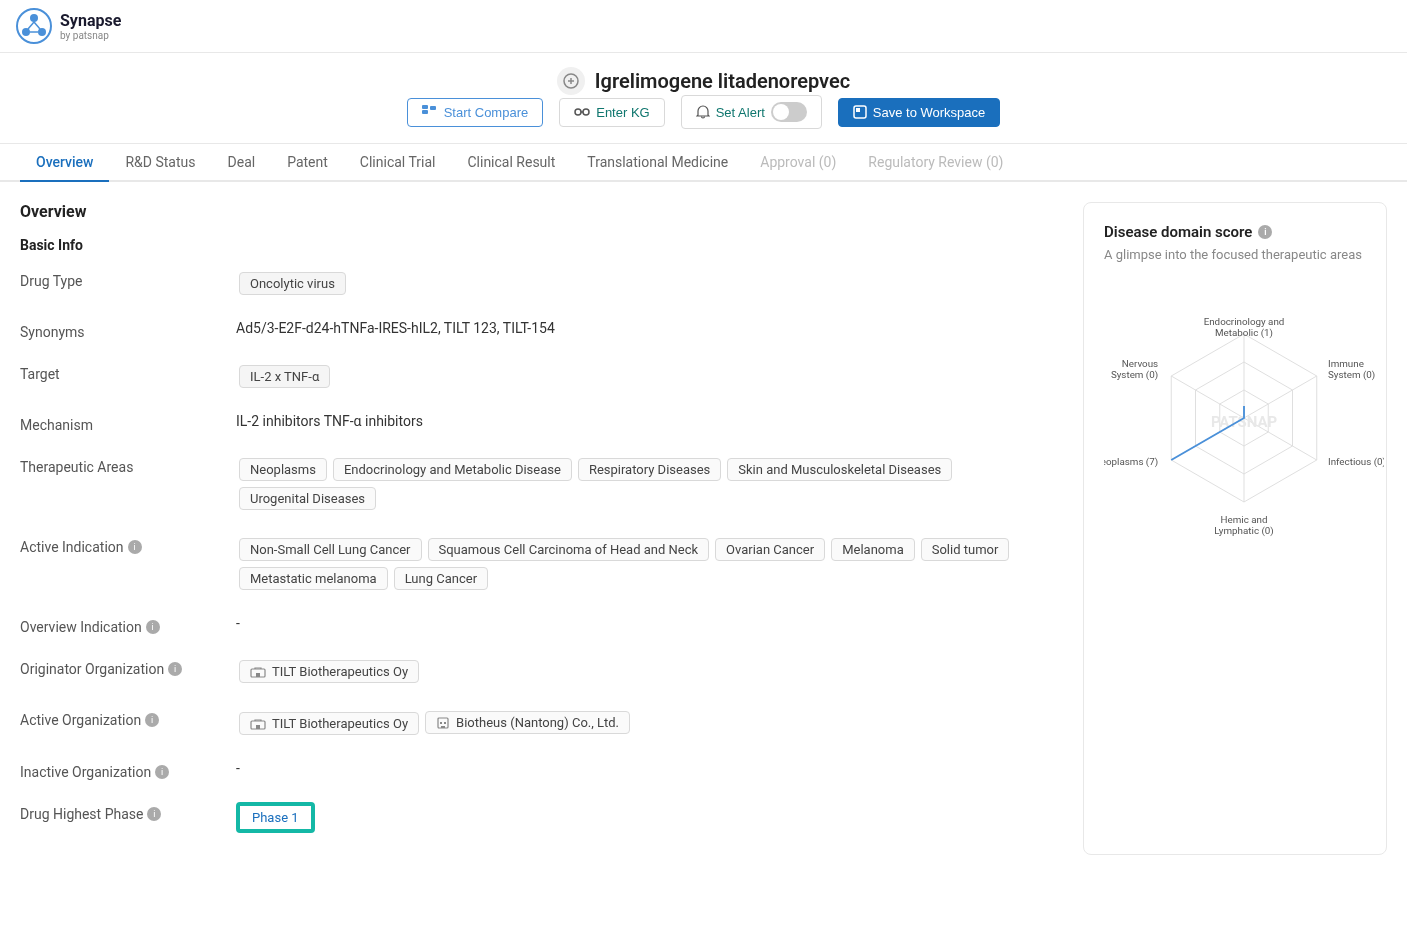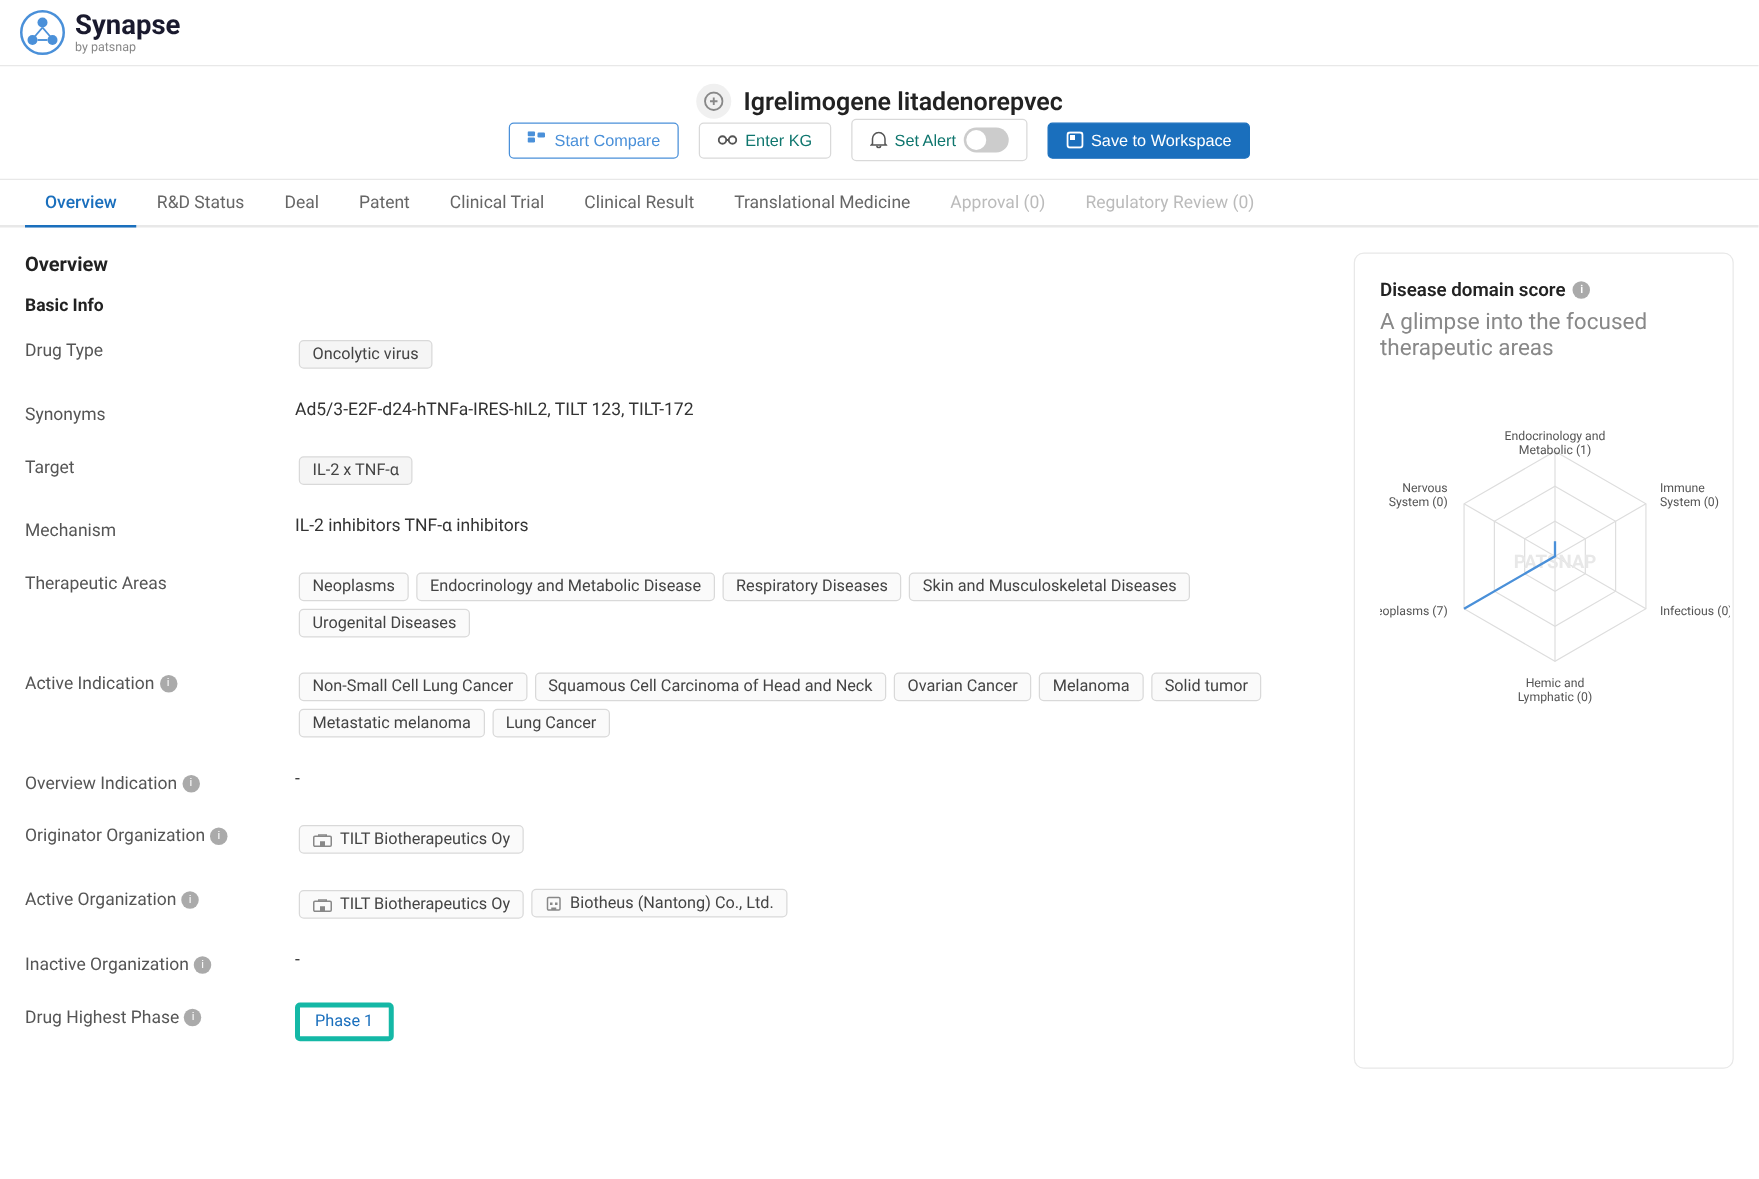--- a/index.html
+++ b/index.html
@@ -5,21 +5,21 @@
     * { box-sizing: border-box; margin: 0; padding: 0; }
     body { font-family: -apple-system, BlinkMacSystemFont, 'Segoe UI', Roboto, sans-serif; font-size: 14px; color: #333; background: #fff; }
     
     
     .top-header {
       display: flex; align-items: center; padding: 8px 16px; border-bottom: 1px solid #e8e8e8; gap: 12px;
     }
     .logo-area { display: flex; align-items: center; gap: 8px; min-width: 140px; }
     .logo-icon { width: 36px; height: 36px; }
     .logo-text { display: flex; flex-direction: column; }
-    .logo-name { font-size: 22px; font-weight: 700; color: #1a1a2e; }
+    .logo-name { font-size: 16px; font-weight: 700; color: #1a1a2e; }
     .logo-sub { font-size: 10px; color: #888; }
     .search-area { display: flex; align-items: center; gap: 0; flex: 1; border: 1px solid #d9d9d9; border-radius: 4px; overflow: hidden; }
     .search-select { border: none; border-right: 1px solid #d9d9d9; padding: 8px 12px; background: #fff; font-size: 14px; cursor: pointer; display: flex; align-items: center; gap: 8px; min-width: 80px; }
     .search-input { border: none; outline: none; padding: 8px 12px; font-size: 14px; flex: 1; color: #999; }
 
     
     .drug-title-bar {
       display: flex; align-items: center; padding: 14px 20px; border-bottom: 1px solid #e8e8e8; justify-content: space-between; flex-direction: column;
     }
     .drug-title-left { display: flex; align-items: center; gap: 10px; }
@@ -55,21 +55,21 @@
     .tag.primary { background: #f5f5f5; }
     .tags-wrap { display: flex; flex-wrap: wrap; gap: 0; }
     .phase-tag { display: inline-block; padding: 4px 12px; border: 4px solid #14b8a6; border-radius: 4px; color: #1a6fbd; font-size: 13px; }
 
     
     .org-tag { display: inline-flex; align-items: center; gap: 6px; padding: 3px 10px; border: 1px solid #d9d9d9; border-radius: 4px; font-size: 13px; color: #444; margin: 3px; background: #fafafa; }
 
     
     .disease-panel { width: 304px; border: 1px solid #e8e8e8; border-radius: 8px; padding: 20px; flex-shrink: 0; }
     .disease-panel-title { font-size: 15px; font-weight: 600; color: #222; margin-bottom: 6px; display: flex; align-items: center; gap: 6px; }
-    .disease-panel-sub { font-size: 18px; color: #888; margin-bottom: 16px; }
+    .disease-panel-sub { font-size: 13px; color: #888; margin-bottom: 16px; }
 
     
     .radar-container { position: relative; width: 280px; height: 280px; margin: 0 auto; }
     svg.radar { width: 100%; height: 100%; }
   </style>
 </head>
 <body>
 
 <div class="top-header">
   <div class="logo-area">
@@ -155,21 +155,21 @@
 
     <div class="info-row">
       <div class="info-label">Drug Type</div>
       <div class="info-value">
         <span class="tag primary">Oncolytic virus</span>
       </div>
     </div>
 
     <div class="info-row">
       <div class="info-label">Synonyms</div>
-      <div class="info-value">Ad5/3-E2F-d24-hTNFa-IRES-hIL2,  TILT 123,  TILT-172</div>
+      <div class="info-value">Ad5/3-E2F-d24-hTNFa-IRES-hIL2,  TILT 123,  TILT-154</div>
     </div>
 
     <div class="info-row">
       <div class="info-label">Target</div>
       <div class="info-value">
         <span class="tag primary">IL-2 x TNF-α</span>
       </div>
     </div>
 
     <div class="info-row">

